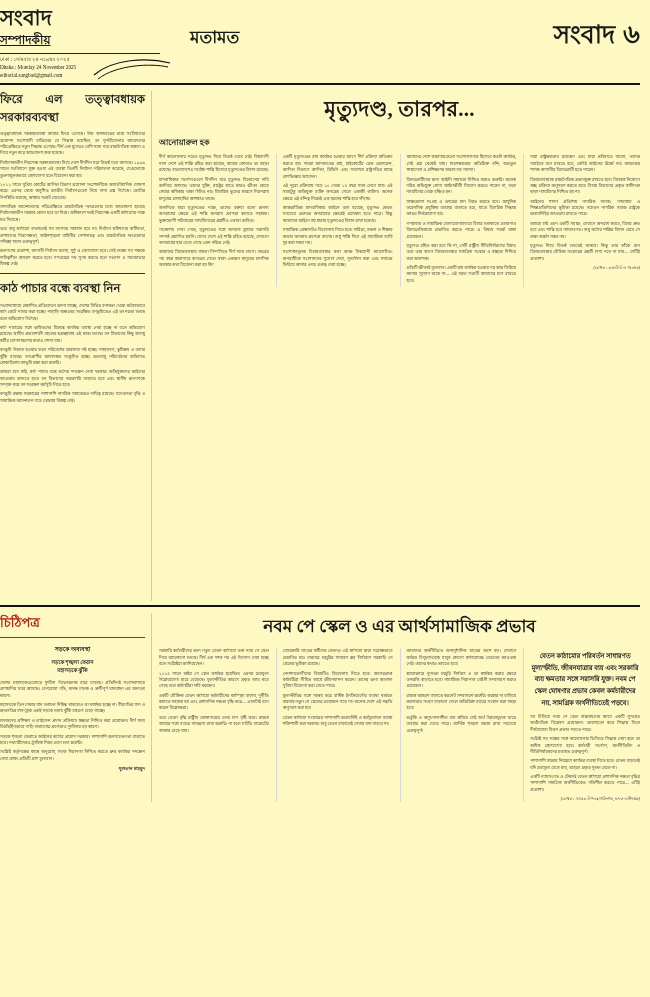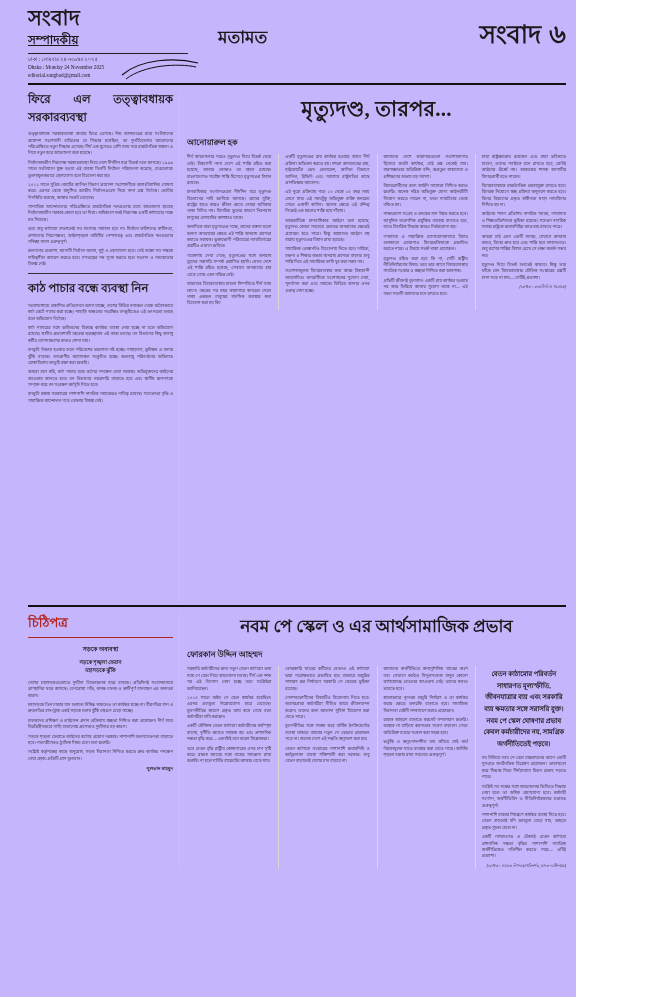--- a/index.html
+++ b/index.html
@@ -8,24 +8,24 @@
     background: #ffffff;
   }
   body {
     width: 650px; height: 997px;
     font-family: "Liberation Serif", serif;
     color: #1a1a1a;
     position: relative;
     overflow: hidden;
   }
   .page {
-    width: 576px; height: 997px;
-    padding: 8px 10px 6px 28px;
+    width: 650px; height: 997px;
+    padding: 8px 10px 6px 0;
     position: relative;
-    background: #c4b5fd;
+    background: #fef9c3;
   }
 
   
   .masthead {
     display: flex; align-items: flex-start; justify-content: space-between;
     border-bottom: 2px solid #111;
     padding-bottom: 4px;
   }
   .mast-left { width: 190px; }
   .logo-word {
@@ -202,21 +202,20 @@
           <p class="body">মহাসড়কে তিন চাকার যান চলাচল নিষিদ্ধ থাকলেও তা কার্যকর হচ্ছে না। ধীরগতির যান ও দ্রুতগতির বাস-ট্রাক একই সড়কে চলায় ঝুঁকি বহুগুণ বেড়ে যাচ্ছে।</p>
           <p class="body">চালকদের প্রশিক্ষণ ও লাইসেন্স প্রদান প্রক্রিয়ায় স্বচ্ছতা নিশ্চিত করা প্রয়োজন। দীর্ঘ সময় বিরতিহীনভাবে গাড়ি চালানোর প্রবণতাও দুর্ঘটনার বড় কারণ।</p>
           <p class="body">সড়কে শৃঙ্খলা ফেরাতে আইনের কঠোর প্রয়োগ দরকার। পাশাপাশি জনসচেতনতা বাড়াতে হবে। পথচারীদেরও ট্রাফিক নিয়ম মেনে চলা জরুরি।</p>
           <p class="body">সংশ্লিষ্ট কর্তৃপক্ষের কাছে অনুরোধ, সড়ক নিরাপত্তা নিশ্চিত করতে দ্রুত কার্যকর পদক্ষেপ নেয়া হোক। প্রতিটি প্রাণ মূল্যবান।</p>
           <div class="sign">সুলতান মাহমুদ</div>
         </div>
       </div>
 
       <div class="sec2-right">
         <div class="headline-2">নবম পে স্কেল ও এর আর্থসামাজিক প্রভাব</div>
-        <div class="byline">ফোরকান উদ্দিন আহম্মদ</div>
         <div class="subcols">
           <div class="subcol">
             <p class="body">সরকারি কর্মচারীদের জন্য নতুন বেতন কাঠামো তথা নবম পে স্কেল নিয়ে আলোচনা চলছে। দীর্ঘ এক দশক পর এই উদ্যোগ নেয়া হচ্ছে বলে সংশ্লিষ্টরা জানিয়েছেন।</p>
             <p class="body">২০১৫ সালে অষ্টম পে স্কেল কার্যকর হয়েছিল। এরপর দ্রব্যমূল্য উল্লেখযোগ্য হারে বেড়েছে। মূল্যস্ফীতির কারণে প্রকৃত আয় কমে গেছে বলে কর্মচারীরা দাবি করছেন।</p>
             <p class="body">একটি যৌক্তিক বেতন কাঠামো কর্মচারীদের কর্মস্পৃহা বাড়ায়, দুর্নীতি কমাতে সহায়ক হয় এবং প্রশাসনিক দক্ষতা বৃদ্ধি করে— এমনটাই মনে করেন বিশ্লেষকরা।</p>
             <p class="body">তবে বেতন বৃদ্ধি রাষ্ট্রীয় কোষাগারের ওপর চাপ সৃষ্টি করে। রাজস্ব আয়ের সঙ্গে ব্যয়ের সামঞ্জস্য রাখা জরুরি। না হলে ঘাটতি বাজেটের আকার বেড়ে যায়।</p>
           </div>
           <div class="subcol">
             <p class="body">বেসরকারি খাতের কর্মীদের বেতনও এই কাঠামো দ্বারা পরোক্ষভাবে প্রভাবিত হয়। বাজারে মজুরির সাধারণ স্তর নির্ধারণে সরকারি পে স্কেলের ভূমিকা রয়েছে।</p>
             <p class="body">পেনশনভোগীদের বিষয়টিও বিবেচনায় নিতে হবে। অবসরপ্রাপ্ত কর্মচারীরা সীমিত আয়ে জীবনযাপন করেন। তাদের জন্য আলাদা সুবিধা বিবেচনা করা যেতে পারে।</p>

